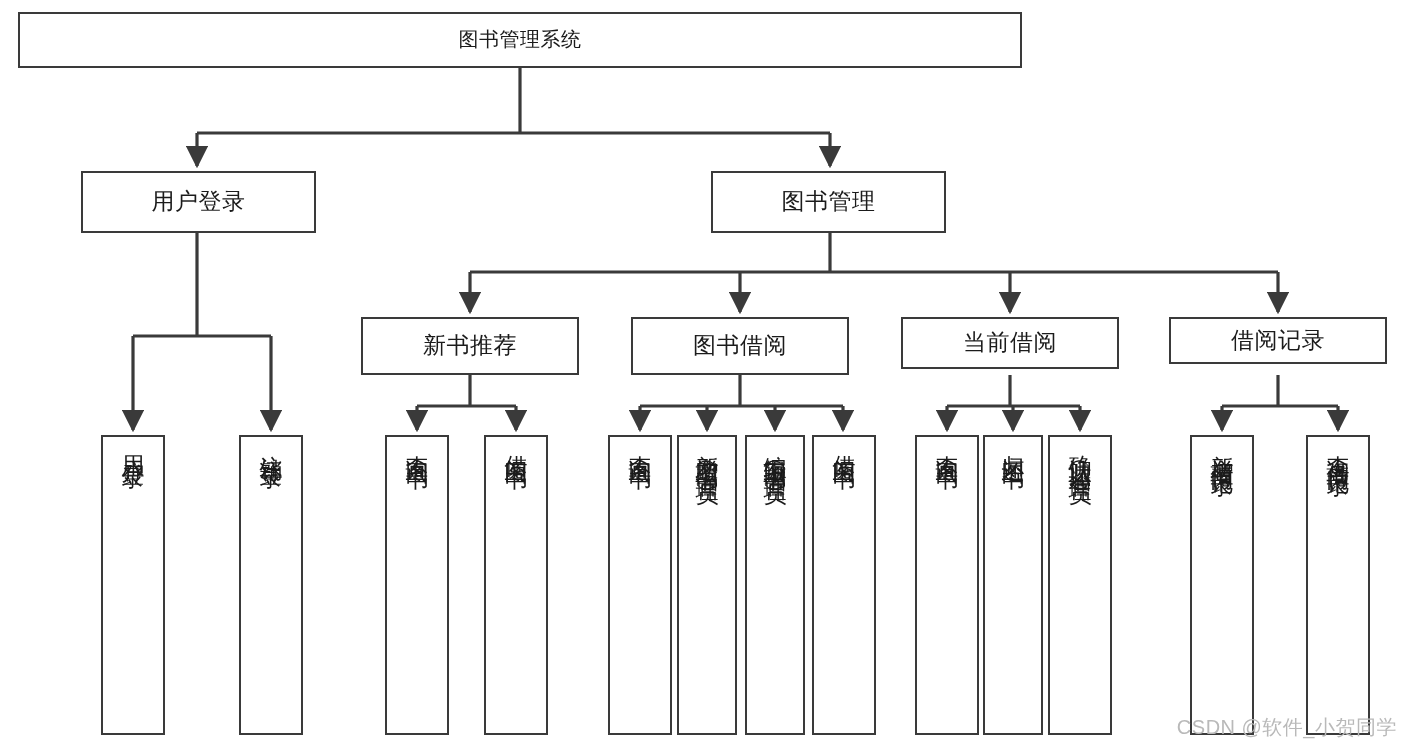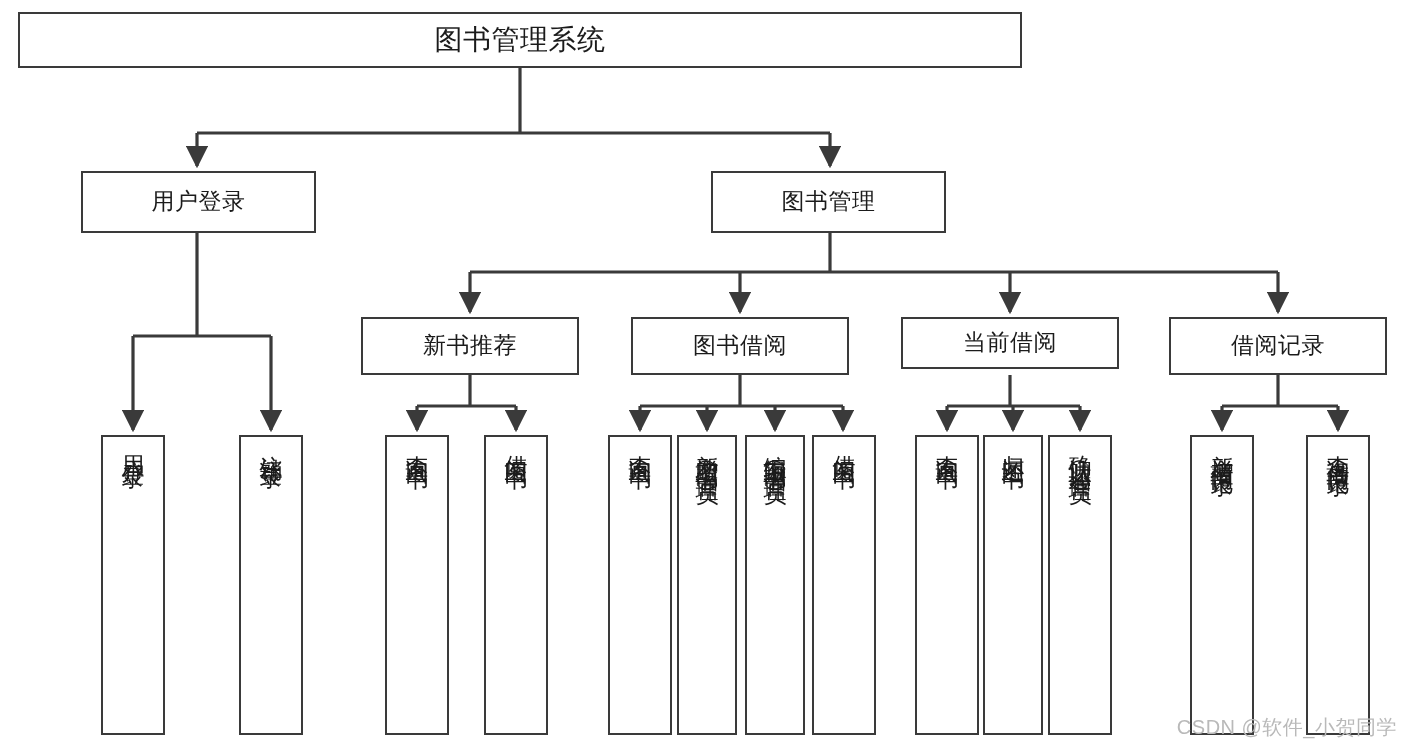--- a/index.html
+++ b/index.html
@@ -26,21 +26,21 @@
     z-index:2;
   }
   .node .label{
     display:block;
     white-space:nowrap;
     line-height:1.18;
     letter-spacing:0.5px;
   }
   
   .node.h .label{font-size:23px;}
-  .node.root .label{font-size:28px;}
+  .node.root .label{font-size:20px;}
 
   
   .node.v{
     align-items:flex-start;
     padding-top:0;
   }
   .node.v .label{
     writing-mode:vertical-rl;
     text-orientation:upright;
     -webkit-writing-mode:vertical-rl;
@@ -135,21 +135,21 @@
 
   <div class="node h" style="left:361px;top:317px;width:218px;height:58px;">
     <span class="label">新书推荐</span>
   </div>
   <div class="node h" style="left:631px;top:317px;width:218px;height:58px;">
     <span class="label">图书借阅</span>
   </div>
   <div class="node h" style="left:901px;top:317px;width:218px;height:52px;">
     <span class="label">当前借阅</span>
   </div>
-  <div class="node h" style="left:1169px;top:317px;width:218px;height:58px;">
+  <div class="node h" style="left:1169px;top:317px;width:218px;height:47px;">
     <span class="label">借阅记录</span>
   </div>
 
   <div class="node v" style="left:101px;top:435px;width:64px;height:300px;">
     <span class="label">用户登录</span>
   </div>
   <div class="node v" style="left:239px;top:435px;width:64px;height:300px;">
     <span class="label">注销登录</span>
   </div>
 

